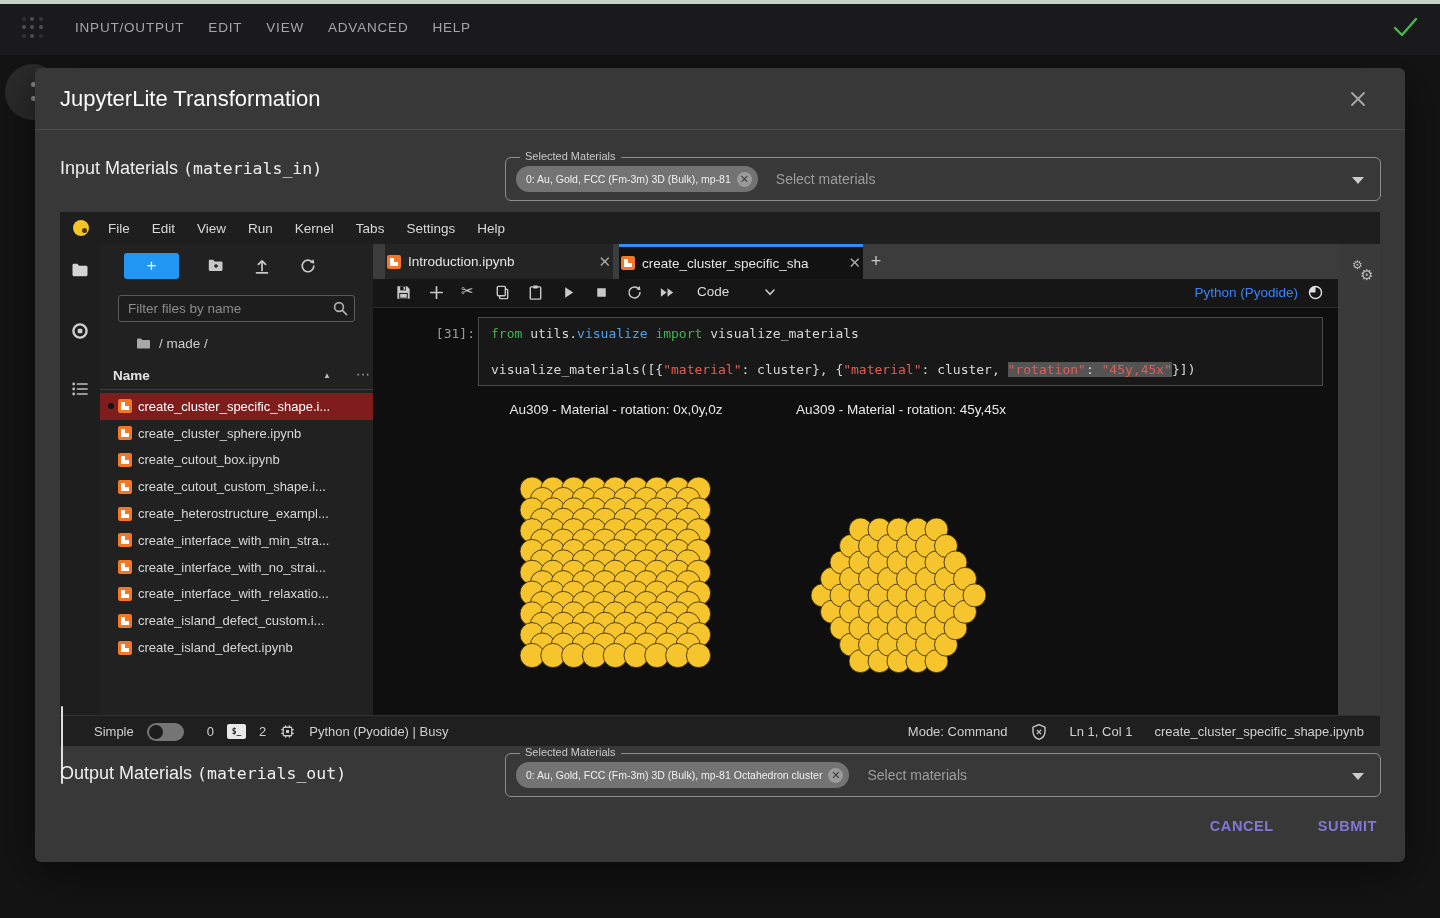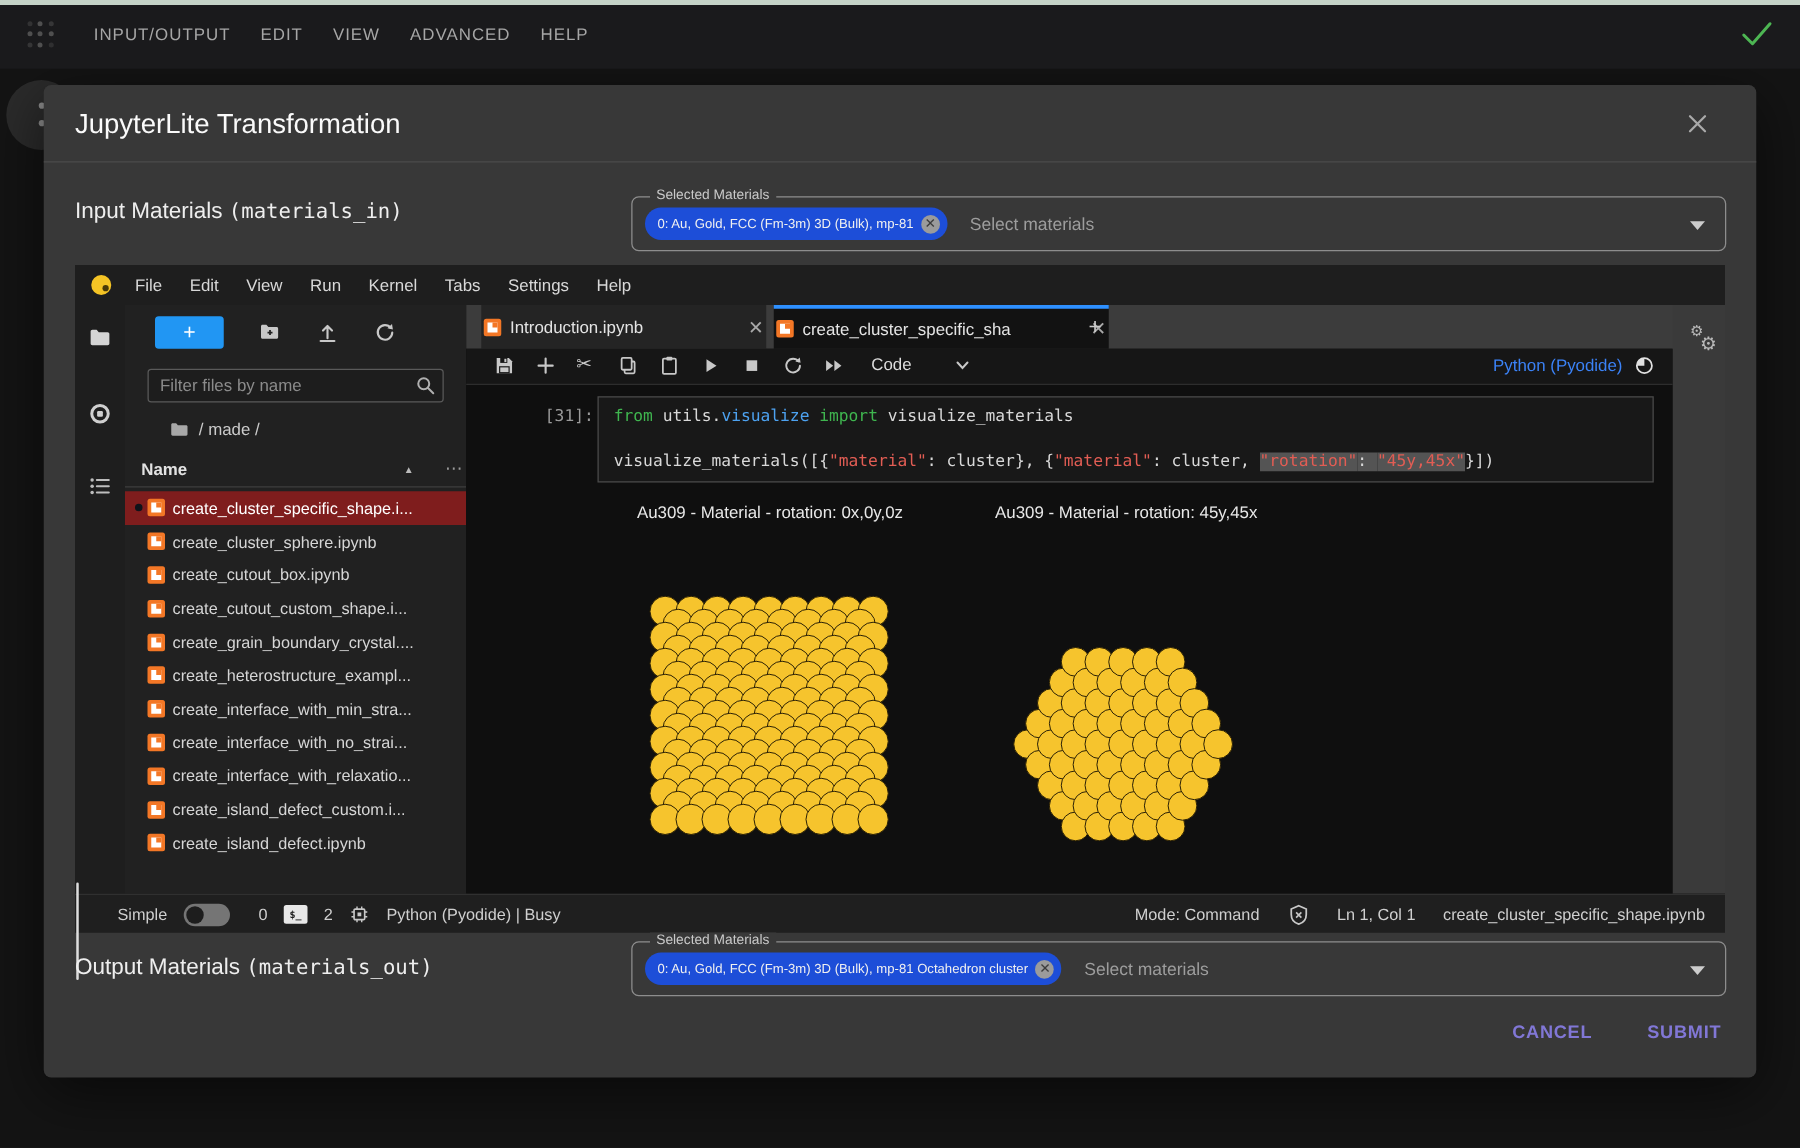--- a/index.html
+++ b/index.html
@@ -25,21 +25,21 @@
   .dialog { position:absolute; left:35px; top:68px; width:1370px; height:794px; background:#383838; border-radius:6px; z-index:2; box-shadow:0 12px 48px rgba(0,0,0,.55); }
   .dlg-header { position:absolute; left:0; top:0; width:100%; height:62px; border-bottom:1px solid #4b4b4b; }
   .dlg-title { position:absolute; left:25px; top:0; line-height:62px; font-size:22px; font-weight:400; color:#fafafa; }
   .dlg-close { position:absolute; left:1313px; top:21px; width:20px; height:20px; cursor:pointer; }
 
   .mat-label { position:absolute; left:25px; font-size:18px; color:#eeeeee; }
   .mat-label .mono { font-family:"DejaVu Sans Mono", monospace; font-size:16.5px; }
 
   .select-field { position:absolute; left:470px; width:876px; height:44px; border:1px solid #8d8d8d; border-radius:6px; display:flex; align-items:center; padding:0 14px 0 10px; cursor:pointer; }
   .field-label { position:absolute; left:14px; top:-8px; background:#383838; padding:0 5px; font-size:11px; color:#c9c9c9; }
-  .chip { display:inline-flex; align-items:center; height:26px; background:#1d4ed8; border-radius:13px; padding:0 6px 0 10px; max-width:620px; }
+  .chip { display:inline-flex; align-items:center; height:26px; background:#737373; border-radius:13px; padding:0 6px 0 10px; max-width:620px; }
   .chip-text { font-size:10.5px; color:#f0f0f0; white-space:nowrap; }
   .chip-x { margin-left:6px; width:15px; height:15px; border-radius:50%; background:#9b9b9b; color:#3c3c3c; font-size:11px; line-height:15px; text-align:center; cursor:pointer; flex:none; }
   .sel-placeholder { margin-left:18px; font-size:14px; color:#9d9d9d; }
   .sel-caret { position:absolute; right:16px; top:19px; width:0; height:0; border-left:6px solid transparent; border-right:6px solid transparent; border-top:7px solid #cccccc; }
 
   
   .jupyter { position:absolute; left:25px; top:144px; width:1320px; height:534px; background:#1e1e1e; }
   .jl-menubar { position:absolute; left:0; top:0; width:100%; height:32px; background:#1e1e1e; }
   .jl-logo { position:absolute; left:13px; top:8px; width:16px; height:16px; border-radius:50%; background:#f5c425; }
   .jl-logo i { position:absolute; left:9px; top:8px; width:5px; height:5px; border-radius:50%; background:#4a3a08; }
@@ -71,21 +71,21 @@
   .nb-icon .nb-in { position:absolute; left:3px; top:3px; width:8px; height:8px; background:#ffffff; }
   .nb-icon .nb-in:after { content:""; position:absolute; right:0; top:0; width:4px; height:4px; background:#f37726; }
   .file-name { margin-left:6px; font-size:13px; color:#d6d6d6; white-space:nowrap; overflow:hidden; }
   .file-row.selected .file-name { color:#ffffff; }
 
   
   .nb-main { position:absolute; left:313px; top:0; width:1007px; height:471px; background:#0f0f0f; }
   .tabstrip { position:absolute; left:0; top:0; width:1007px; height:35px; background:#3c3c3c; }
   .tab { position:absolute; top:0; height:35px; display:flex; align-items:center; padding:0 2px; cursor:pointer; }
   .tab-1 { left:12px; width:228px; background:#242424; }
-  .tab-2 { left:246px; width:268px; background:#121212; border-top:3px solid #2e90ff; }
+  .tab-2 { left:246px; width:244px; background:#121212; border-top:3px solid #2e90ff; }
   .tab-label { margin-left:7px; font-size:13.5px; color:#e4e4e4; white-space:nowrap; overflow:hidden; flex:1; }
   .tab-close { margin-left:4px; color:#a8a8a8; font-size:15px; cursor:pointer; flex:none; }
   .tab-add { position:absolute; left:488px; top:4px; width:30px; height:28px; color:#c9c9c9; font-size:18px; text-align:center; line-height:27px; cursor:pointer; }
   .right-col { position:absolute; left:965px; top:0; width:42px; height:471px; background:#3a3a3a; }
   .gears { position:absolute; left:14px; top:14px; width:28px; height:28px; color:#b9b9b9; cursor:pointer; }
   .gears .g1 { position:absolute; left:0; top:0; font-size:12px; }
   .gears .g2 { position:absolute; left:8px; top:8px; font-size:15px; }
 
   .nb-toolbar { position:absolute; left:0; top:35px; width:965px; height:29px; background:#161616; border-bottom:1px solid #2d2d2d; }
   .nbt-icon { position:absolute; top:5px; cursor:pointer; }
@@ -287,26 +287,20 @@
                 <span class="nb-icon">
                   <span class="nb-in"></span>
                 </span>
                 <span class="file-name">create_cutout_box.ipynb</span>
               </div>
               <div class="file-row">
                 <span class="nb-icon">
                   <span class="nb-in"></span>
                 </span>
                 <span class="file-name">create_cutout_custom_shape.i...</span>
-              </div>
-              <div class="file-row">
-                <span class="nb-icon">
-                  <span class="nb-in"></span>
-                </span>
-                <span class="file-name">create_grain_boundary_crystal....</span>
               </div>
               <div class="file-row">
                 <span class="nb-icon">
                   <span class="nb-in"></span>
                 </span>
                 <span class="file-name">create_heterostructure_exampl...</span>
               </div>
               <div class="file-row">
                 <span class="nb-icon">
                   <span class="nb-in"></span>

